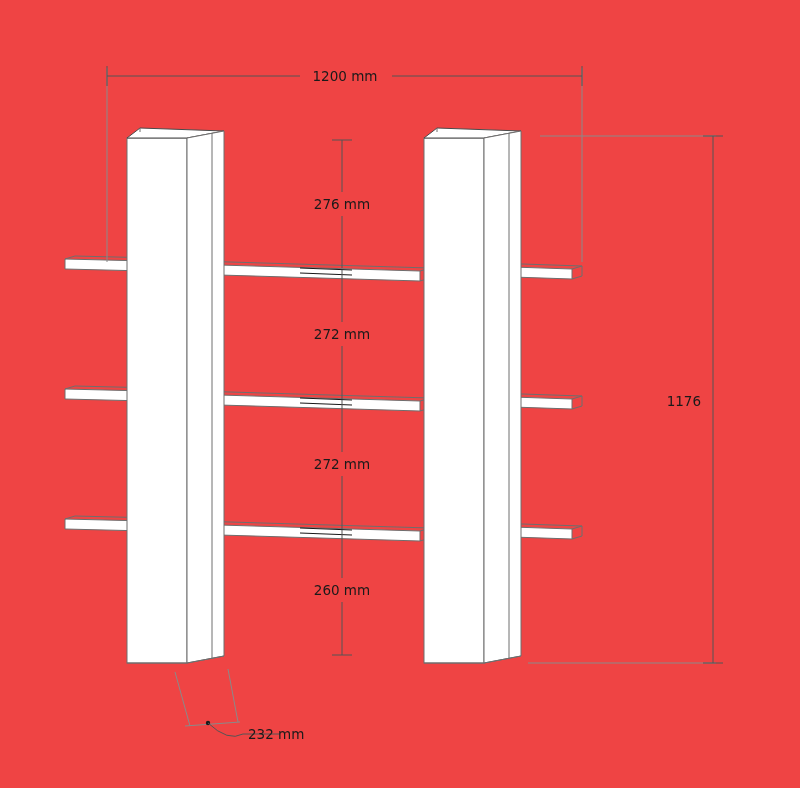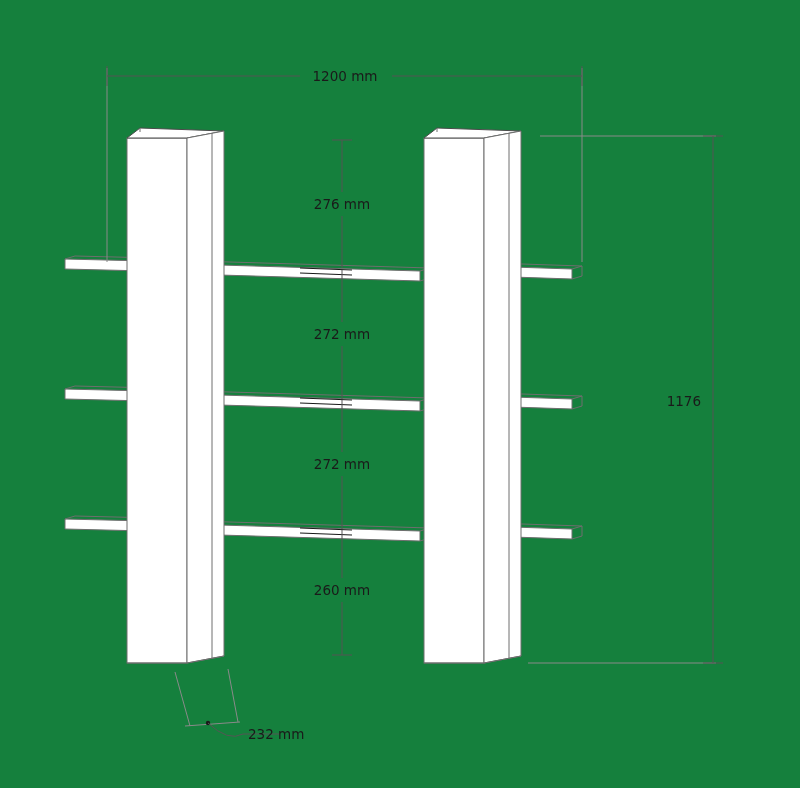--- a/index.html
+++ b/index.html
@@ -10,21 +10,21 @@
   body {
     width: 800px;
     height: 800px;
     font-family: "DejaVu Sans", sans-serif;
     overflow: hidden;
   }
   #drawing-root {
     position: relative;
     width: 800px;
     height: 788px;
-    background: #15803d;
+    background: #ef4444;
   }
   svg#technical-drawing {
     display: block;
     width: 800px;
     height: 800px;
   }
   .geom {
     fill: none;
     stroke: #6e6e6e;
     stroke-width: 1;

